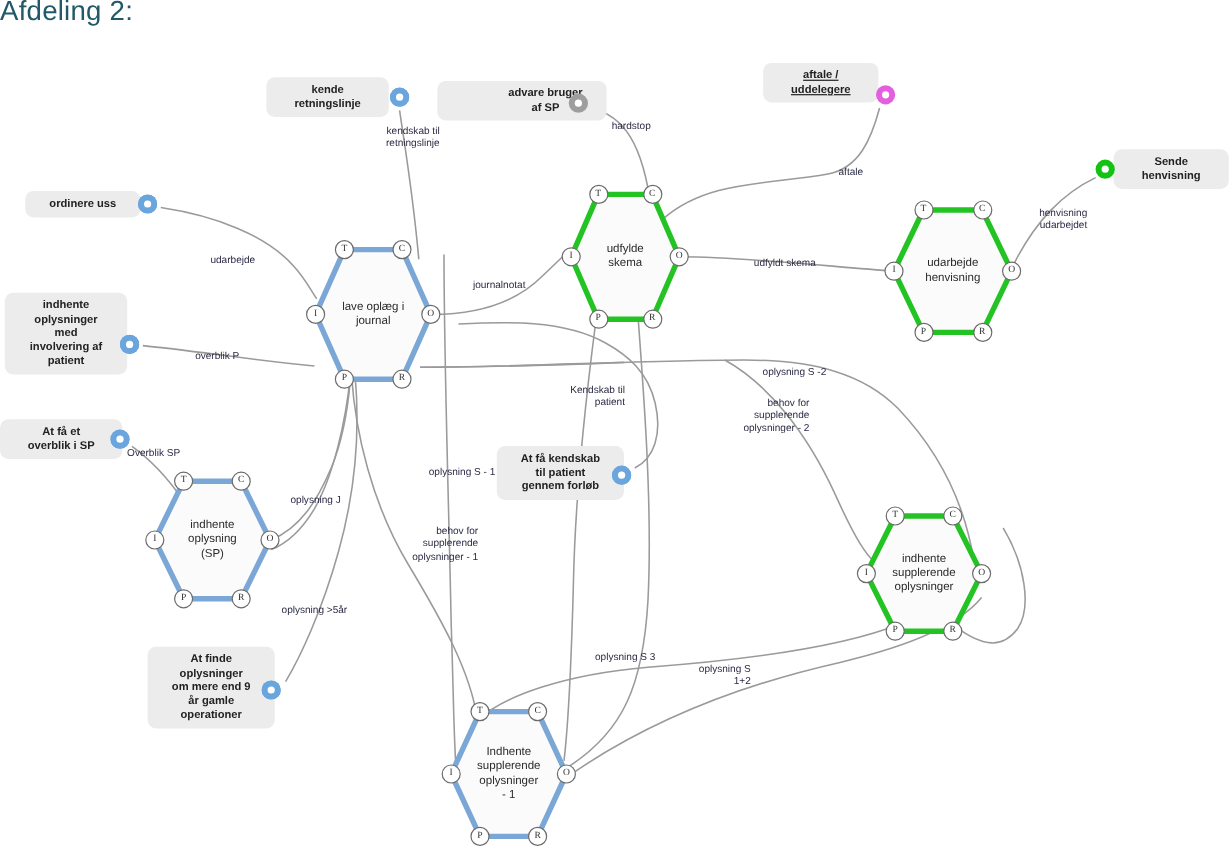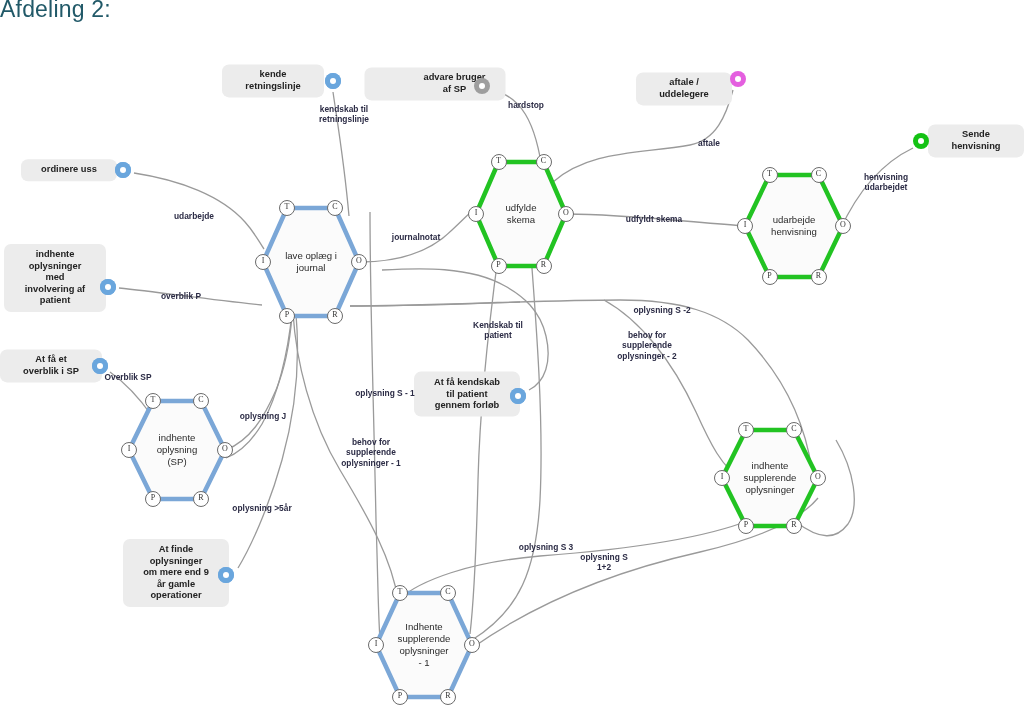--- a/index.html
+++ b/index.html
@@ -43,21 +43,21 @@
   .dot.gray{width:16px;height:16px;background:#9e9e9e;}
   .dot.gray:after{content:"";position:absolute;left:5px;top:5px;width:6px;height:6px;border-radius:50%;background:#fff;}
   .dot.magenta{width:16px;height:16px;background:#e45fdf;}
   .dot.magenta:after{content:"";position:absolute;left:5px;top:5px;width:6px;height:6px;border-radius:50%;background:#fff;}
   .dot.green{width:16px;height:16px;background:#14c214;}
   .dot.green:after{content:"";position:absolute;left:5px;top:5px;width:6px;height:6px;border-radius:50%;background:#fff;}
   
   .elabel{
     position:absolute;transform:translate(-50%,-50%);
     font-size:8.4px;line-height:10.4px;color:#2b2b45;
-    text-align:center;white-space:pre-line;font-weight:bold;
+    text-align:right;white-space:pre-line;font-weight:normal;
     background:rgba(255,255,255,.0);
   }
 </style>
 </head>
 <body>
 
 <div id="stage">
 
   <div id="page-title">Afdeling 2:</div>
 
@@ -179,21 +179,21 @@
         <div class="port" style="left: 24px; top: -52px;">C</div>
         <div class="port" style="left: -48px; top: 0px;">I</div>
         <div class="port" style="left: 48px; top: 0px;">O</div>
         <div class="port" style="left: -24px; top: 52px;">P</div>
         <div class="port" style="left: 24px; top: 52px;">R</div>
       </div>
       <div class="pill" style="left: 273px; top: 81px; width: 84px;">kende
 retningslinje</div>
       <div class="pill" style="left: 435px; top: 84px; width: 84px; padding-left: 48px;">advare bruger
 af SP</div>
-      <div class="pill" style="left: 684px; top: 89px; width: 78px;">aftale /
+      <div class="pill" style="left: 684px; top: 69px; width: 78px; text-decoration: underline;">aftale /
 uddelegere</div>
       <div class="pill" style="left: 976px; top: 141px; width: 78px;">Sende
 henvisning</div>
       <div class="pill" style="left: 69px; top: 170px; width: 78px;">ordinere uss</div>
       <div class="pill" style="left: 55px; top: 278px; width: 84px;">indhente
 oplysninger
 med
 involvering af
 patient</div>
       <div class="pill" style="left: 51px; top: 366px; width: 84px;">At få et
@@ -231,17 +231,17 @@
       <div class="elabel" style="left: 662px; top: 310px;">oplysning S -2</div>
       <div class="elabel" style="left: 647px; top: 346px;">behov for
 supplerende
 oplysninger - 2</div>
       <div class="elabel" style="left: 385px; top: 393px;">oplysning S - 1</div>
       <div class="elabel" style="left: 263px; top: 416px;">oplysning J</div>
       <div class="elabel" style="left: 371px; top: 453px;">behov for
 supplerende
 oplysninger - 1</div>
       <div class="elabel" style="left: 262px; top: 508px;">oplysning &gt;5år</div>
-      <div class="elabel" style="left: 546px; top: 547px;">oplysning S 3</div>
+      <div class="elabel" style="left: 521px; top: 547px;">oplysning S 3</div>
       <div class="elabel" style="left: 604px; top: 562px;">oplysning S
 1+2</div>
     </div>
 </div>
 
 </body></html>

